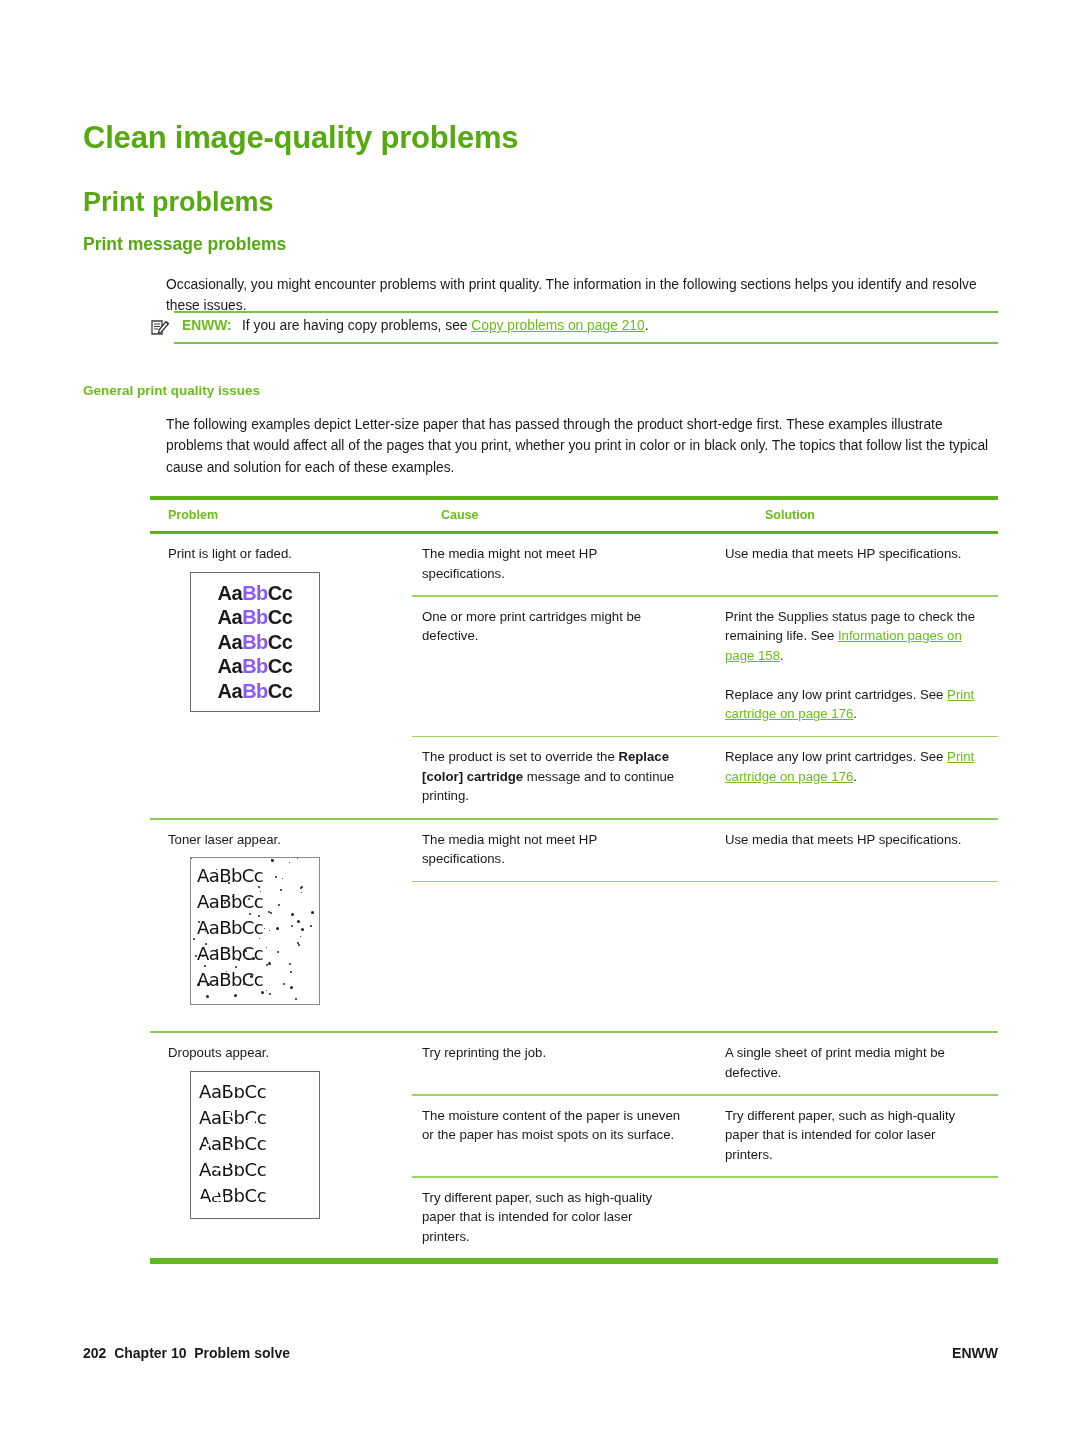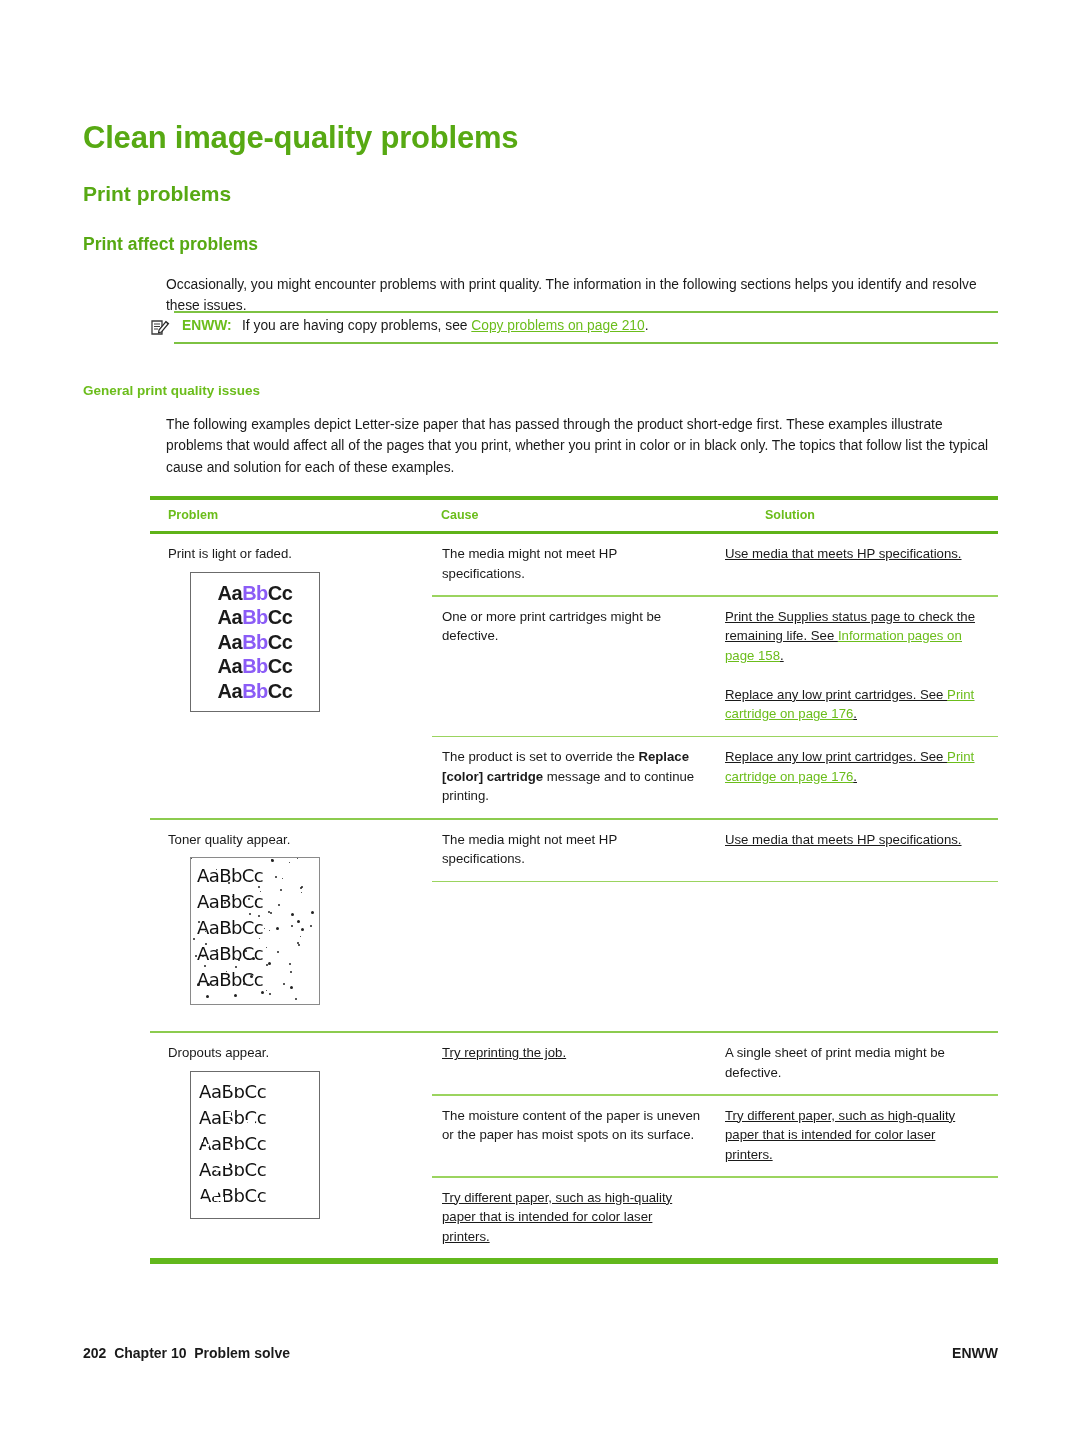--- a/index.html
+++ b/index.html
@@ -18,21 +18,21 @@
   }
 
   
   .h1{
     position:absolute;left:83px;top:99px;
     font-size:31px;font-weight:bold;color:#57A913;
     letter-spacing:-0.2px;
   }
   .h2{
     position:absolute;left:83px;top:165px;
-    font-size:21px;font-weight:bold;color:#57A913;
+    font-size:27px;font-weight:bold;color:#57A913;
   }
   .h3{
     position:absolute;left:83px;top:216px;
     font-size:17.5px;font-weight:bold;color:#57A913;
   }
   .h4{
     position:absolute;left:83px;top:365px;
     font-size:13.5px;font-weight:bold;color:#6BBD1B;
   }
 
@@ -86,29 +86,30 @@
     position:absolute;top:8px;
     font-size:12.5px;font-weight:bold;color:#6BBD1B;
   }
   .th-problem{left:18px;}
   .th-cause{left:291px;}
   .th-solution{left:567px;margin-left:48px;}
 
   .row{
     position:relative;
     display:flex;
+    gap:20px;
   }
   .cell{
     font-size:13.2px;line-height:19.5px;color:#1a1a1a;
     padding:10px 14px 12px 18px;
     box-sizing:border-box;
   }
   .c-problem{width:282px;}
   .c-cause{width:283px;}
-  .c-solution{width:283px;text-decoration:underline;}
+  .c-solution{width:283px;}
   .c-cause, .c-solution{padding-left:10px;}
 
   .bold{font-weight:bold;}
 
   
   .sample{
     border:1.5px solid #6b6b6b;
     background:#ffffff;
     width:130px;
     box-sizing:border-box;
@@ -171,21 +172,21 @@
   .footer .left{position:absolute;left:0;top:0;}
   .footer .right{position:absolute;right:0;top:0;font-weight:bold;}
 </style>
 </head>
 <body>
 
 <div class="page">
 
   <h1 class="h1">Clean image-quality problems</h1>
   <h2 class="h2">Print problems</h2>
-  <h3 class="h3">Print affect problems</h3>
+  <h3 class="h3">Print message problems</h3>
 
   <p class="para" id="para-intro">Occasionally, you might encounter problems with print quality. The information in the following sections helps you identify and resolve these issues.</p>
 
   <div class="note">
     <div class="rule-top"></div>
     <div class="note-icon">
       <svg width="20" height="20" viewBox="0 0 20 20">
         <path d="M2 4 L12 4 L12 17 L2 17 Z" fill="none" stroke="#3a3a3a" stroke-width="1.3"></path>
         <path d="M4 7 L10 7 M4 9.5 L10 9.5 M4 12 L8 12" stroke="#3a3a3a" stroke-width="1"></path>
         <path d="M9 13 L16 4.5 L18.5 6.5 L11.5 15 L8.6 15.8 Z" fill="#ffffff" stroke="#2b2b2b" stroke-width="1.2"></path>
@@ -236,21 +237,21 @@
             <div class="rule-inner"></div>
             <div class="row">
               <div class="cell c-cause">The product is set to override the <span class="bold">Replace [color] cartridge</span> message and to continue printing.</div>
               <div class="cell c-solution">Replace any low print cartridges. See <a class="xref" href="#">Print cartridge on page 176</a>.</div>
             </div>
           </div>
         </div>
         <div class="rule-section"></div>
         <div style="display: flex;">
           <div class="cell c-problem">
-            <div>Toner quality appear.</div>
+            <div>Toner laser appear.</div>
             <div class="sample-specks">
               <div class="sline" style="top: 8px;">AaBbCc</div>
               <div class="sline" style="top: 34px;">AaBbCc</div>
               <div class="sline" style="top: 60px;">AaBbCc</div>
               <div class="sline" style="top: 86px;">AaBbCc</div>
               <div class="sline" style="top: 112px;">AaBbCc</div>
               <div class="speck" style="width: 1px; height: 1px; left: 0px; top: 0px;"></div>
               <div class="speck" style="width: 2px; height: 2px; left: 104px; top: 140px;"></div>
               <div class="speck" style="width: 1px; height: 1px; left: 75px; top: 89px;"></div>
               <div class="speck" style="width: 2px; height: 2px; left: 84px; top: 18px;"></div>

